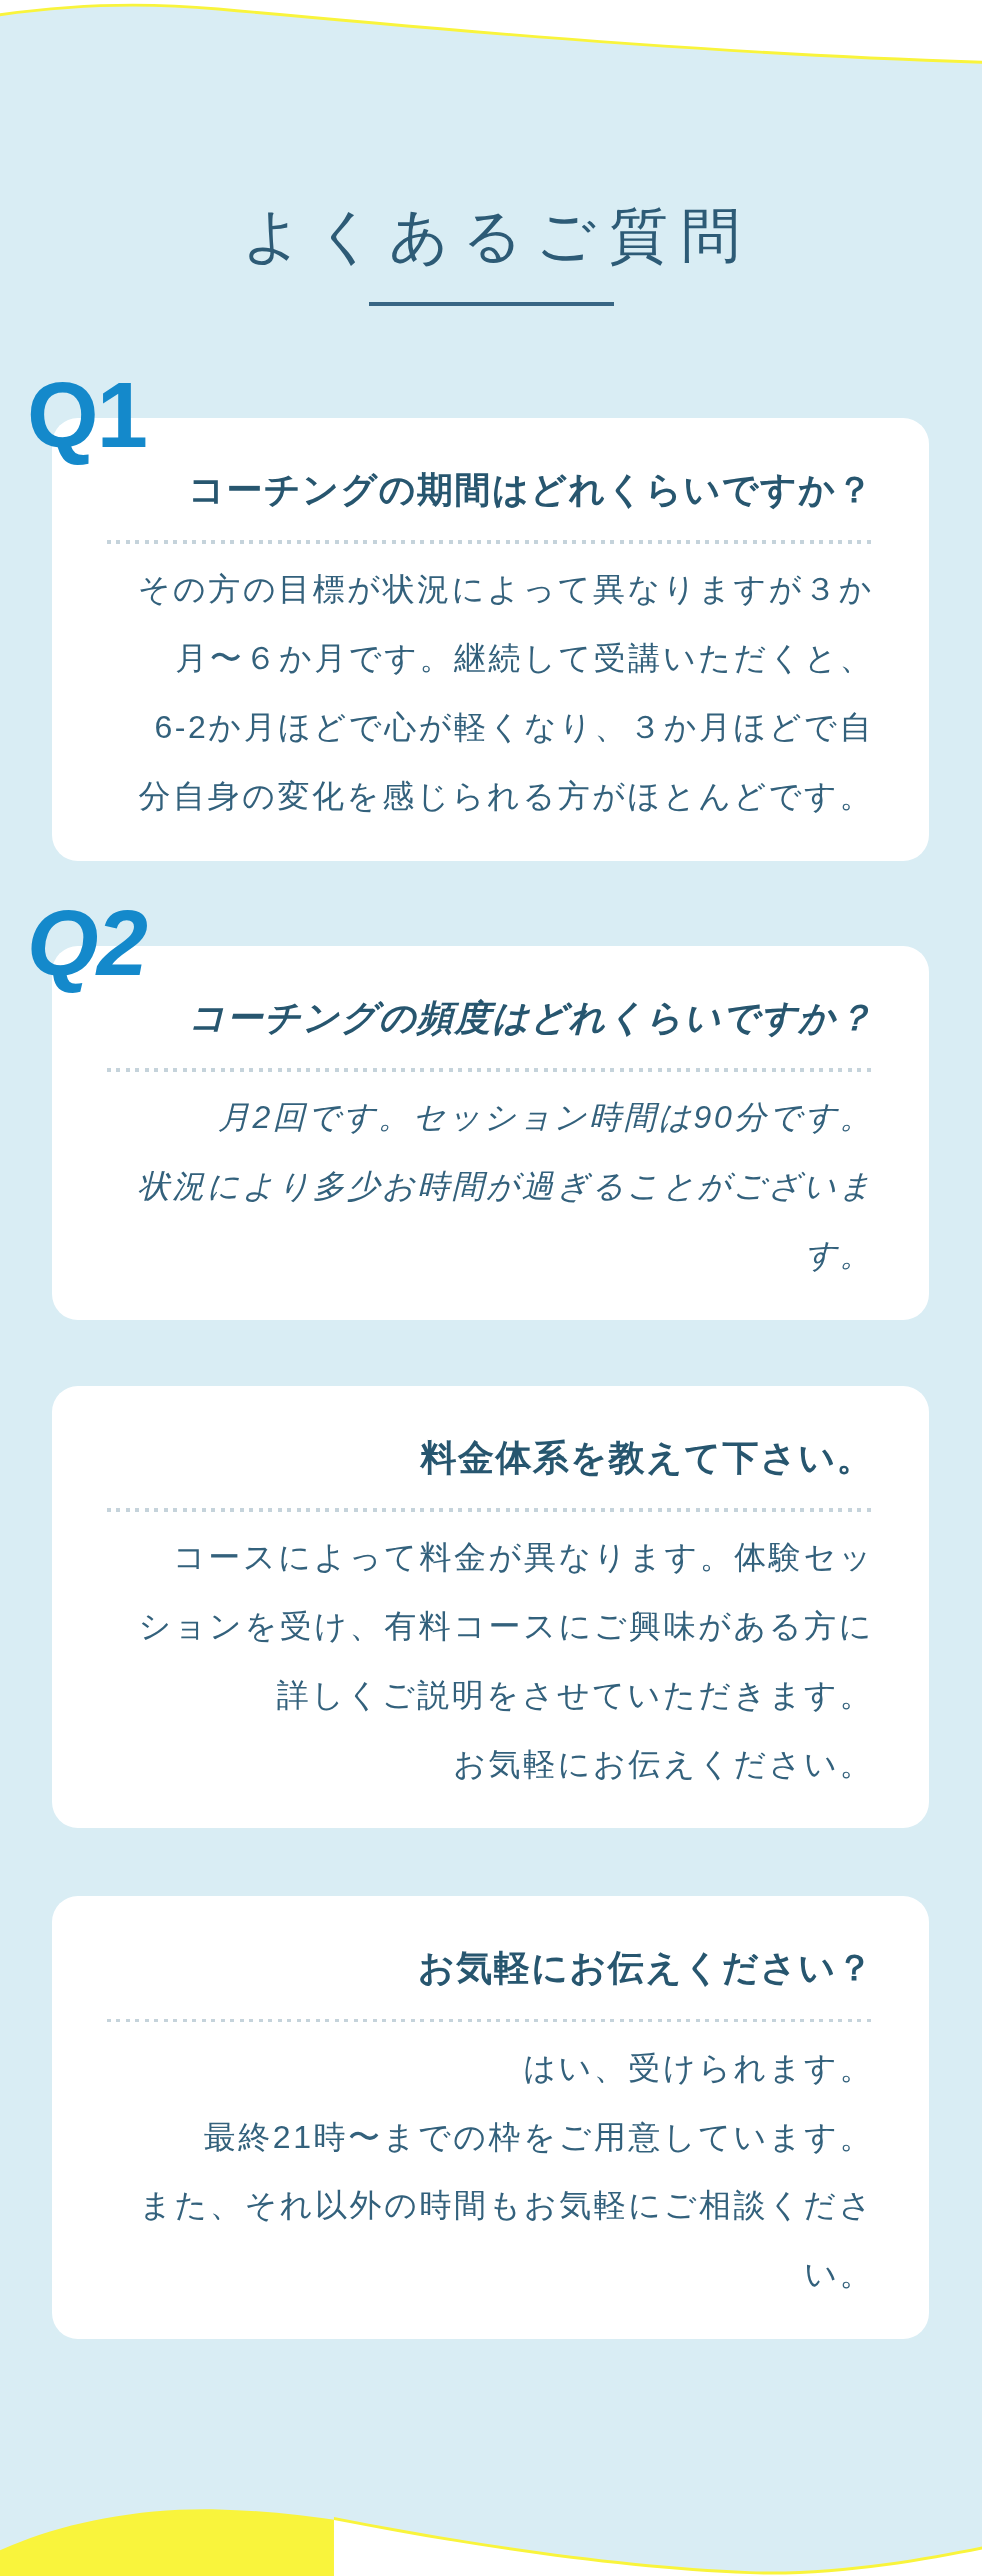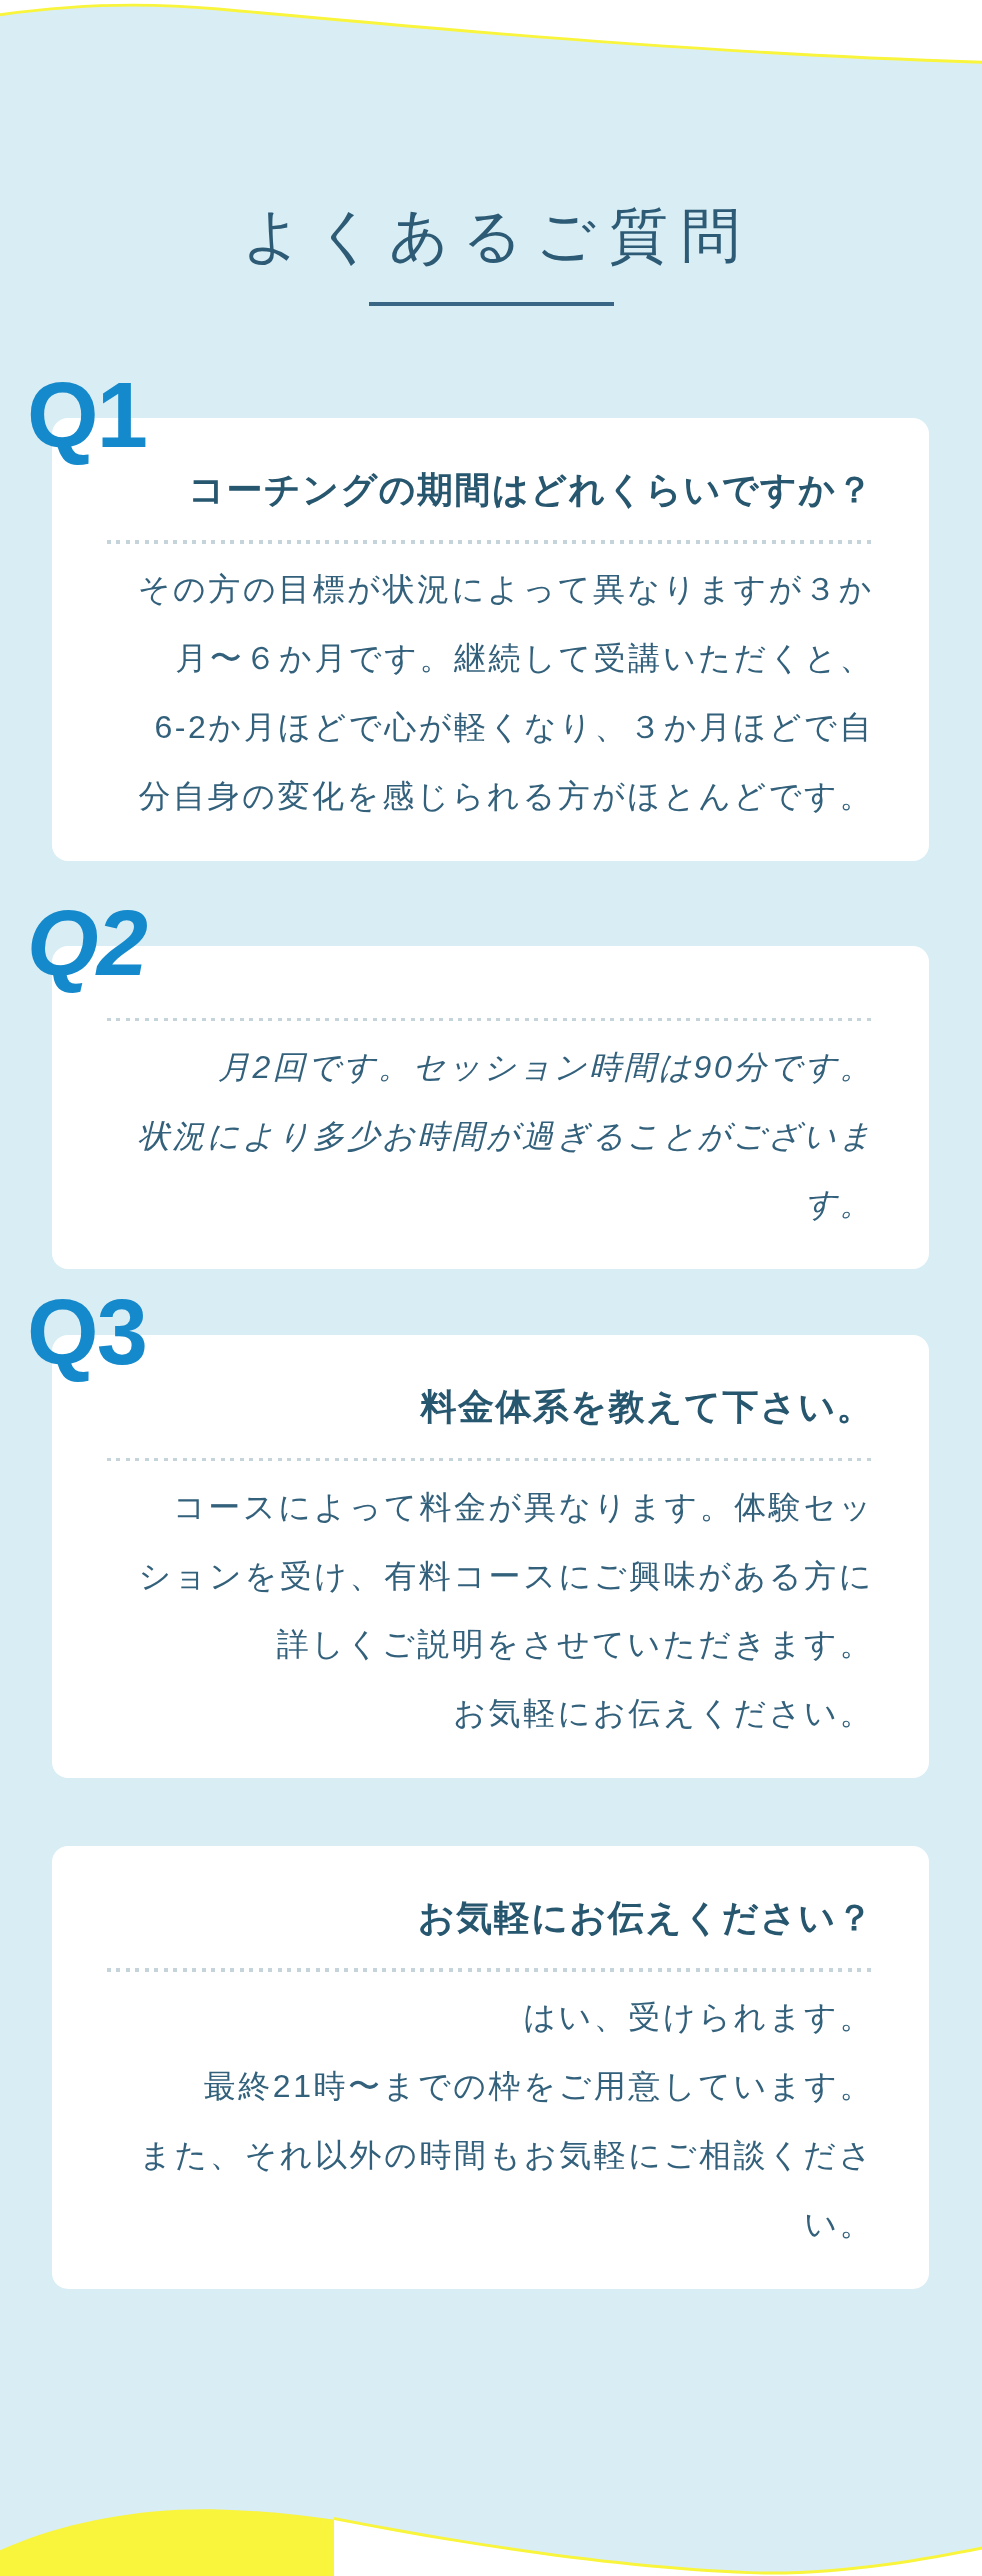--- a/index.html
+++ b/index.html
@@ -59,21 +59,21 @@
     font-size:92px;
     font-weight:800;
     line-height:1;
     letter-spacing:-0.02em;
     color:#1489cb;
   }
   .card{
     position:relative;
     z-index:1;
     background:#ffffff;
-    border-radius:16px;
+    border-radius:26px;
     padding:47px 55px 30px 55px;
   }
   .question{
     font-size:36px;
     font-weight:bold;
     letter-spacing:0.04em;
     line-height:1.4;
     color:#27566f;
   }
   .dotted-sep{
@@ -115,29 +115,29 @@
         <div class="answer">その方の目標が状況によって異なりますが３か
 月〜６か月です。継続して受講いただくと、
 6-2か月ほどで心が軽くなり、３か月ほどで自
 分自身の変化を感じられる方がほとんどです。</div>
       </div>
     </section>
 
     <section class="faq-section s2">
       <div class="q-badge">Q2</div>
       <div class="card">
+        <div class="question">コーチングの頻度はどれくらいですか？</div>
         <div class="dotted-sep"></div>
         <div class="answer">月2回です。セッション時間は90分です。
 状況により多少お時間が過ぎることがございま
 す。</div>
       </div>
     </section>
 
     <section class="faq-section s3">
-      <div class="q-badge">Q3</div>
       <div class="card">
         <div class="question">料金体系を教えて下さい。</div>
         <div class="dotted-sep"></div>
         <div class="answer">コースによって料金が異なります。体験セッ
 ションを受け、有料コースにご興味がある方に
 詳しくご説明をさせていただきます。
 お気軽にお伝えください。</div>
       </div>
     </section>
 

